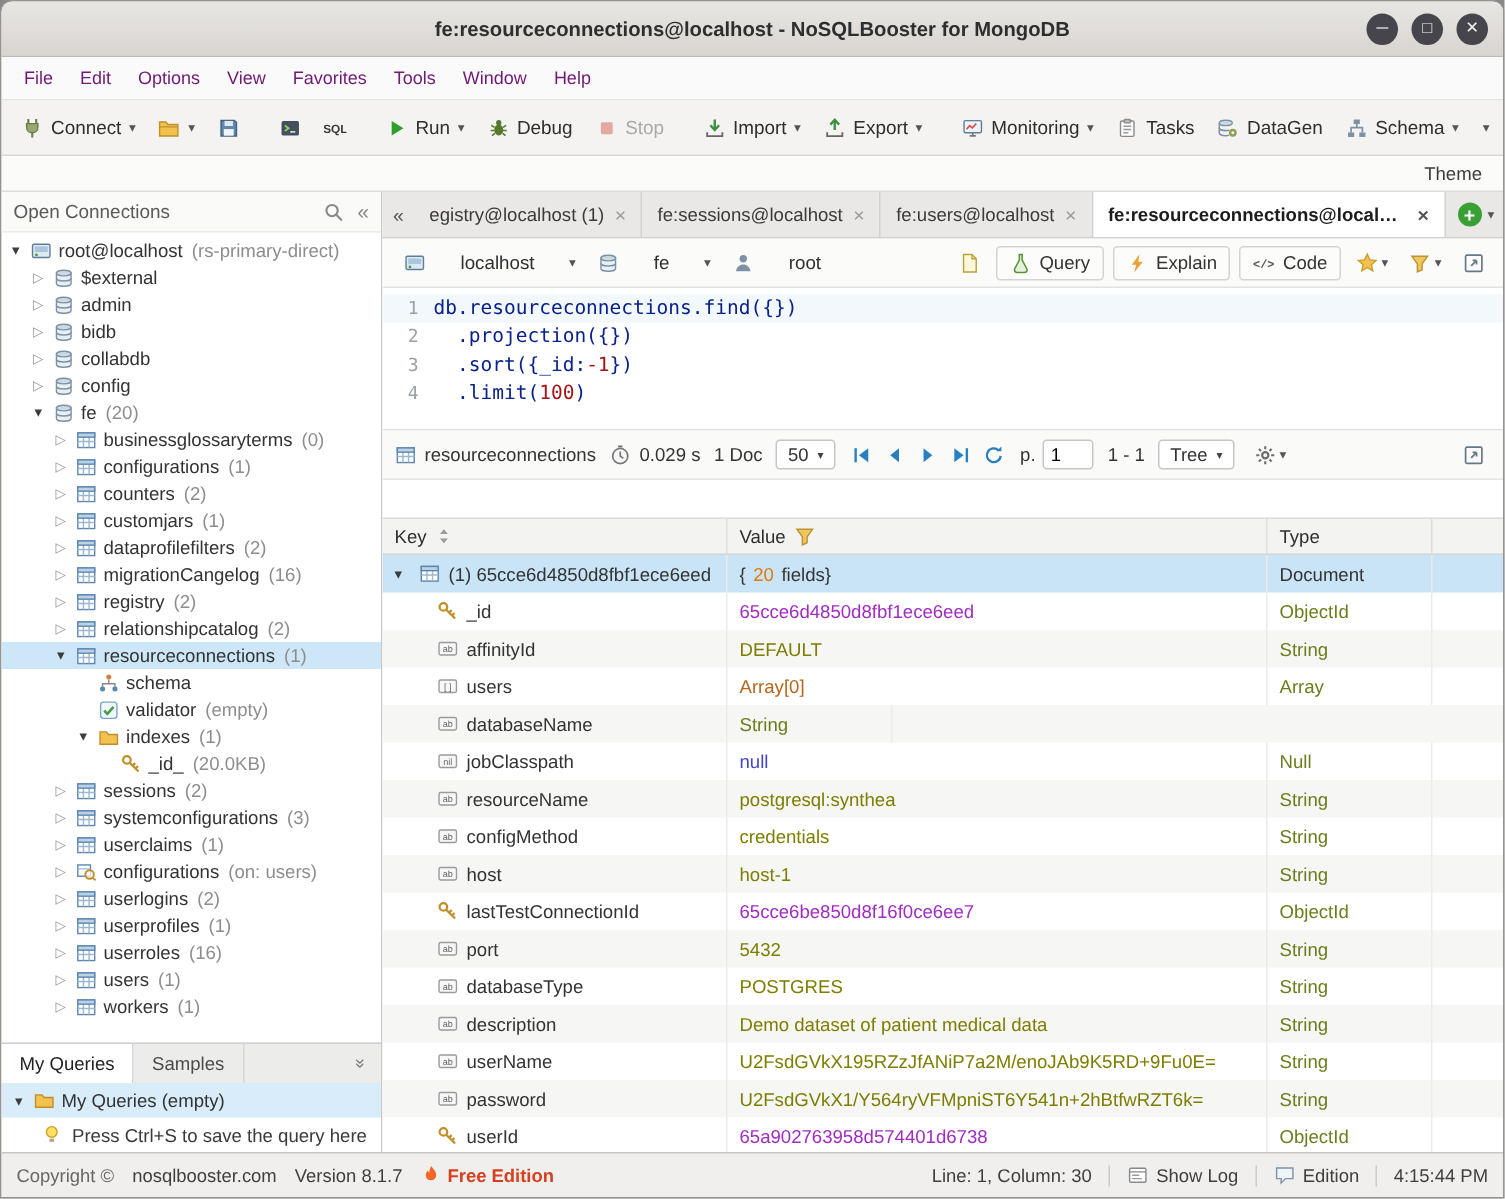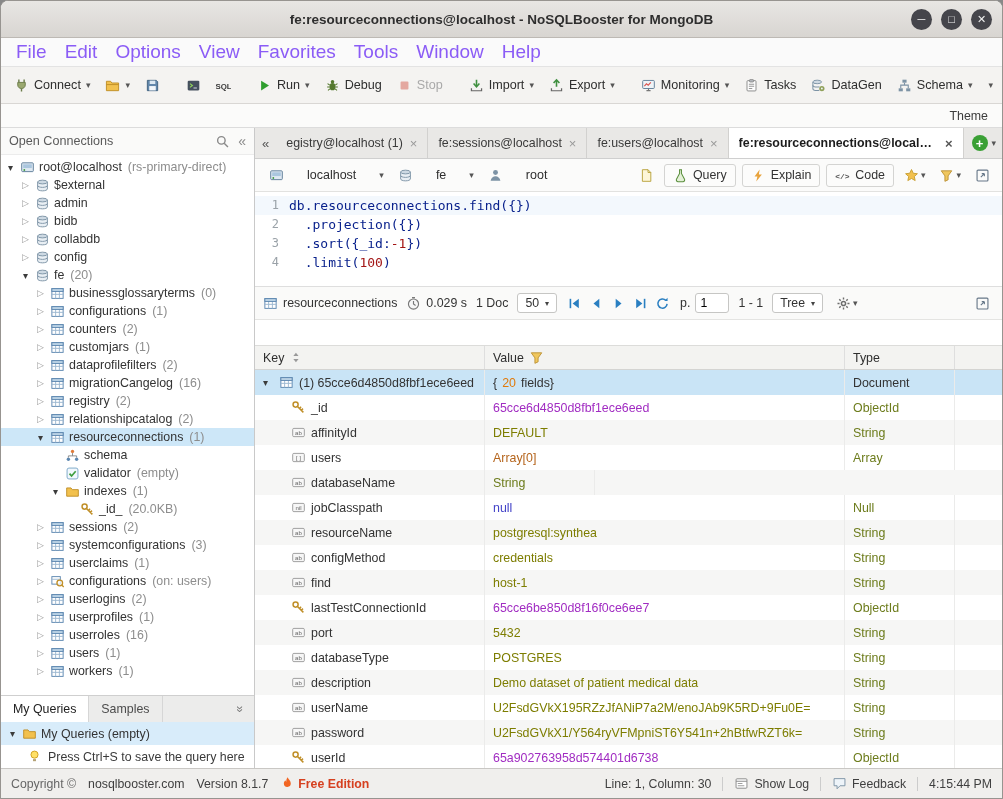--- a/index.html
+++ b/index.html
@@ -4,21 +4,21 @@
 <style>
 *{box-sizing:border-box;margin:0;padding:0}
 html,body{width:1003px;height:799px}
 body{font-family:"Liberation Sans",sans-serif;color:#333;background:#888}
 .window{width:1003px;height:799px;display:flex;flex-direction:column;background:#fff;border-radius:8px 8px 0 0;overflow:hidden;border:1px solid #979490}
 .titlebar{height:37px;background:linear-gradient(#e8e6e3,#d8d5d1);border-bottom:1px solid #bdb9b4;display:flex;align-items:center;position:relative;flex:0 0 auto}
 .title{flex:1;text-align:center;font-weight:bold;font-size:13.5px;color:#2e2e2e}
 .win-controls{position:absolute;right:10px;top:0;bottom:0;display:flex;align-items:center;gap:9px}
 .winbtn{width:21px;height:21px;border-radius:50%;background:#45454b;color:#f0f0f0;display:flex;align-items:center;justify-content:center;font-size:11px;line-height:1;cursor:default}
 .menubar{height:29px;background:#fafafa;border-bottom:1px solid #e3e3e3;display:flex;align-items:center;padding:0 6px;flex:0 0 auto}
-.menu-item{padding:4px 9px;font-size:19px;color:#8b5cf6}
+.menu-item{padding:4px 9px;font-size:12px;color:#701a75}
 .toolbar{height:37px;background:#f4f3f1;border-bottom:1px solid #d9d7d4;display:flex;align-items:center;padding:0 6px;gap:1px;flex:0 0 auto}
 .tbtn{display:flex;align-items:center;gap:5px;padding:4px 7px;border-radius:3px;font-size:12.6px;color:#2e2e2e}
 .tbtn.disabled .tlabel{color:#a9a9a9}
 .caret{font-size:9px;color:#555}
 .tsep{width:1px;height:20px;background:#d2d0cc;margin:0 5px}
 .tspacer{flex:1}
 .theme-row{height:24px;background:#fbfbfa;border-bottom:1px solid #dcdcdc;display:flex;justify-content:flex-end;align-items:center;padding:0 14px;font-size:12.4px;color:#3c3c3c;flex:0 0 auto}
 .content{flex:1;display:flex;min-height:0}
 .sidebar{width:254px;flex:0 0 254px;border-right:1px solid #c9c9c9;display:flex;flex-direction:column;min-height:0;background:#fff}
 .sb-header{height:27px;display:flex;align-items:center;gap:8px;padding:0 8px;font-size:12.6px;color:#5a5a5a;background:#fafaf9;border-bottom:1px solid #ececec;flex:0 0 auto}
@@ -1059,21 +1059,21 @@
             <div class="gc gc-fill"></div>
           </div>
           <div class="grow alt">
             <div class="gc gc-key key-ind">
               <span class="ic">
                 <svg width="15" height="15" viewBox="0 0 16 16">
                   <rect x="1.8" y="3.6" width="12.4" height="8.8" rx="1.2" fill="#f7f7f7" stroke="#9a9a9a"></rect>
                   <text x="8" y="10.6" font-size="6.5" text-anchor="middle" fill="#666" font-family="Liberation Sans,sans-serif">ab</text>
                 </svg>
               </span>
-              <span>find</span>
+              <span>host</span>
             </div>
             <div class="gc gc-val">
               <span class="v-string">host-1</span>
             </div>
             <div class="gc gc-typ">
               <span class="tt">String</span>
             </div>
             <div class="gc gc-fill"></div>
           </div>
           <div class="grow">
@@ -1232,20 +1232,20 @@
           </span>
         <span>Show Log</span>
       </span>
       <span class="sdiv"></span>
       <span class="sitem">
         <span class="ic">
             <svg width="15" height="15" viewBox="0 0 16 16">
               <path d="M2.2 2.8h11.6v7.6H8.6L5.4 13.6v-3.2H2.2z" fill="#eef4f9" stroke="#7d93a5"></path>
             </svg>
           </span>
-        <span>Feedback</span>
+        <span>Edition</span>
       </span>
       <span class="sdiv"></span>
       <span>4:15:44 PM</span>
     </div>
   </div>
 
 </div>
 
 </body></html>

